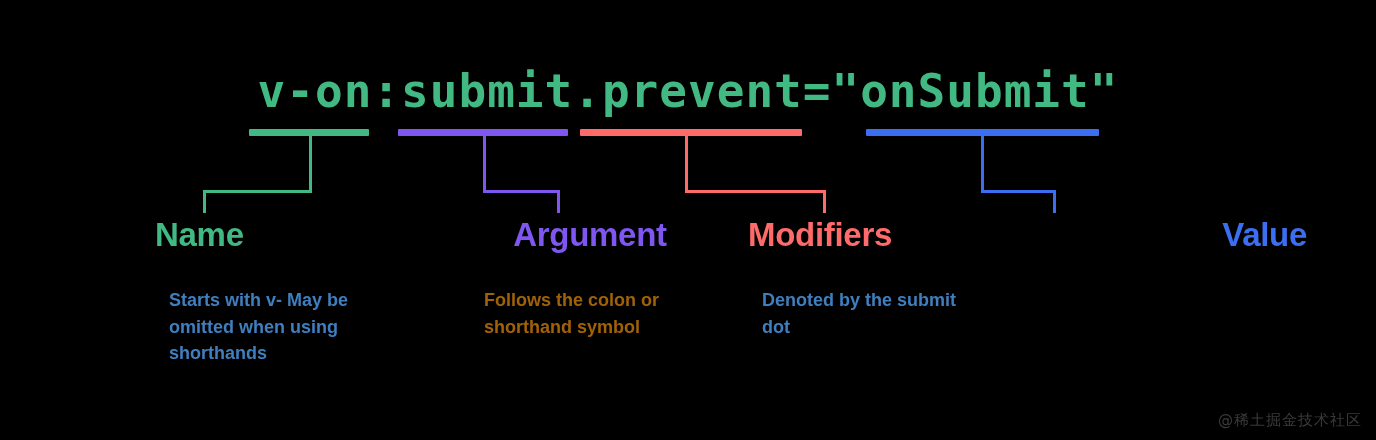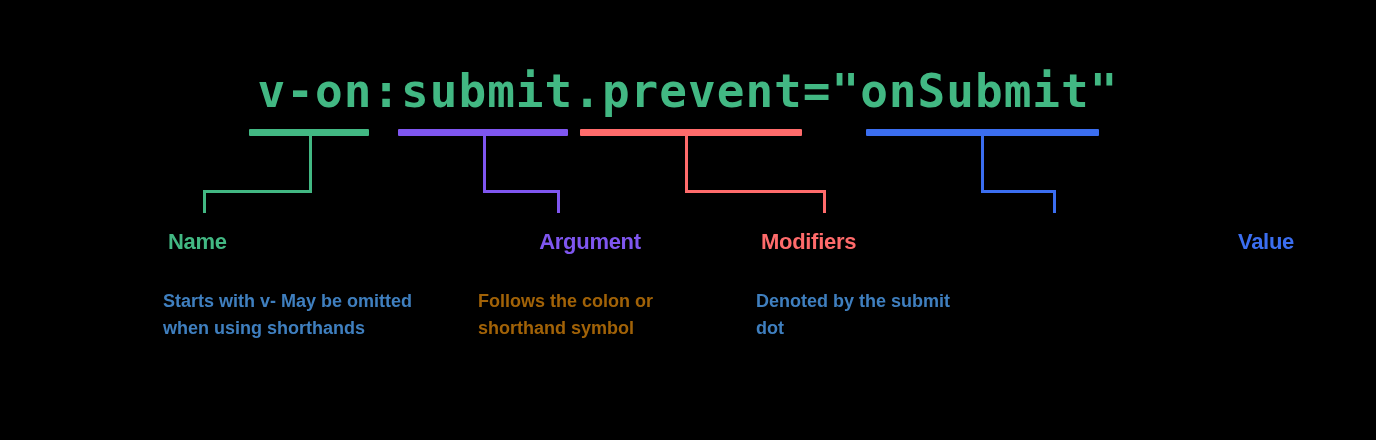--- a/index.html
+++ b/index.html
@@ -45,29 +45,29 @@
   .conn-v { width: 3px; }
   .conn-h { height: 3px; }
 
   
   .col {
     position: absolute;
     top: 218px;
   }
   .col-heading {
     font-family: "Liberation Sans", sans-serif;
-    font-size: 22px;
+    font-size: 33px;
     font-weight: 700;
     letter-spacing: -0.3px;
     line-height: 1.0;
-    margin: 13px;
+    margin: 0;
     white-space: nowrap;
   }
   .col-desc {
-    margin: 8px;
+    margin: 14px;
     padding-top: 22px;
     font-family: "Liberation Sans", sans-serif;
     font-size: 18px;
     font-weight: 700;
     line-height: 1.48;
     color: #3f7fbf;
   }
 
   
   #watermark {
@@ -121,13 +121,14 @@
       </div>
       <div class="col" style="left: 748px; width: 230px;">
         <div class="col-heading" style="color: rgb(255, 107, 107);">Modifiers</div>
         <div class="col-desc" style="color: rgb(63, 127, 191);">Denoted by the submit dot</div>
       </div>
       <div class="col" style="left: 1007px; width: 300px;">
         <div class="col-heading" style="color: rgb(59, 110, 240); text-align: right;">Value</div>
       </div>
     </div>
 
+  <div id="watermark">@稀土掘金技术社区</div>
 </div>
 
 </body></html>

